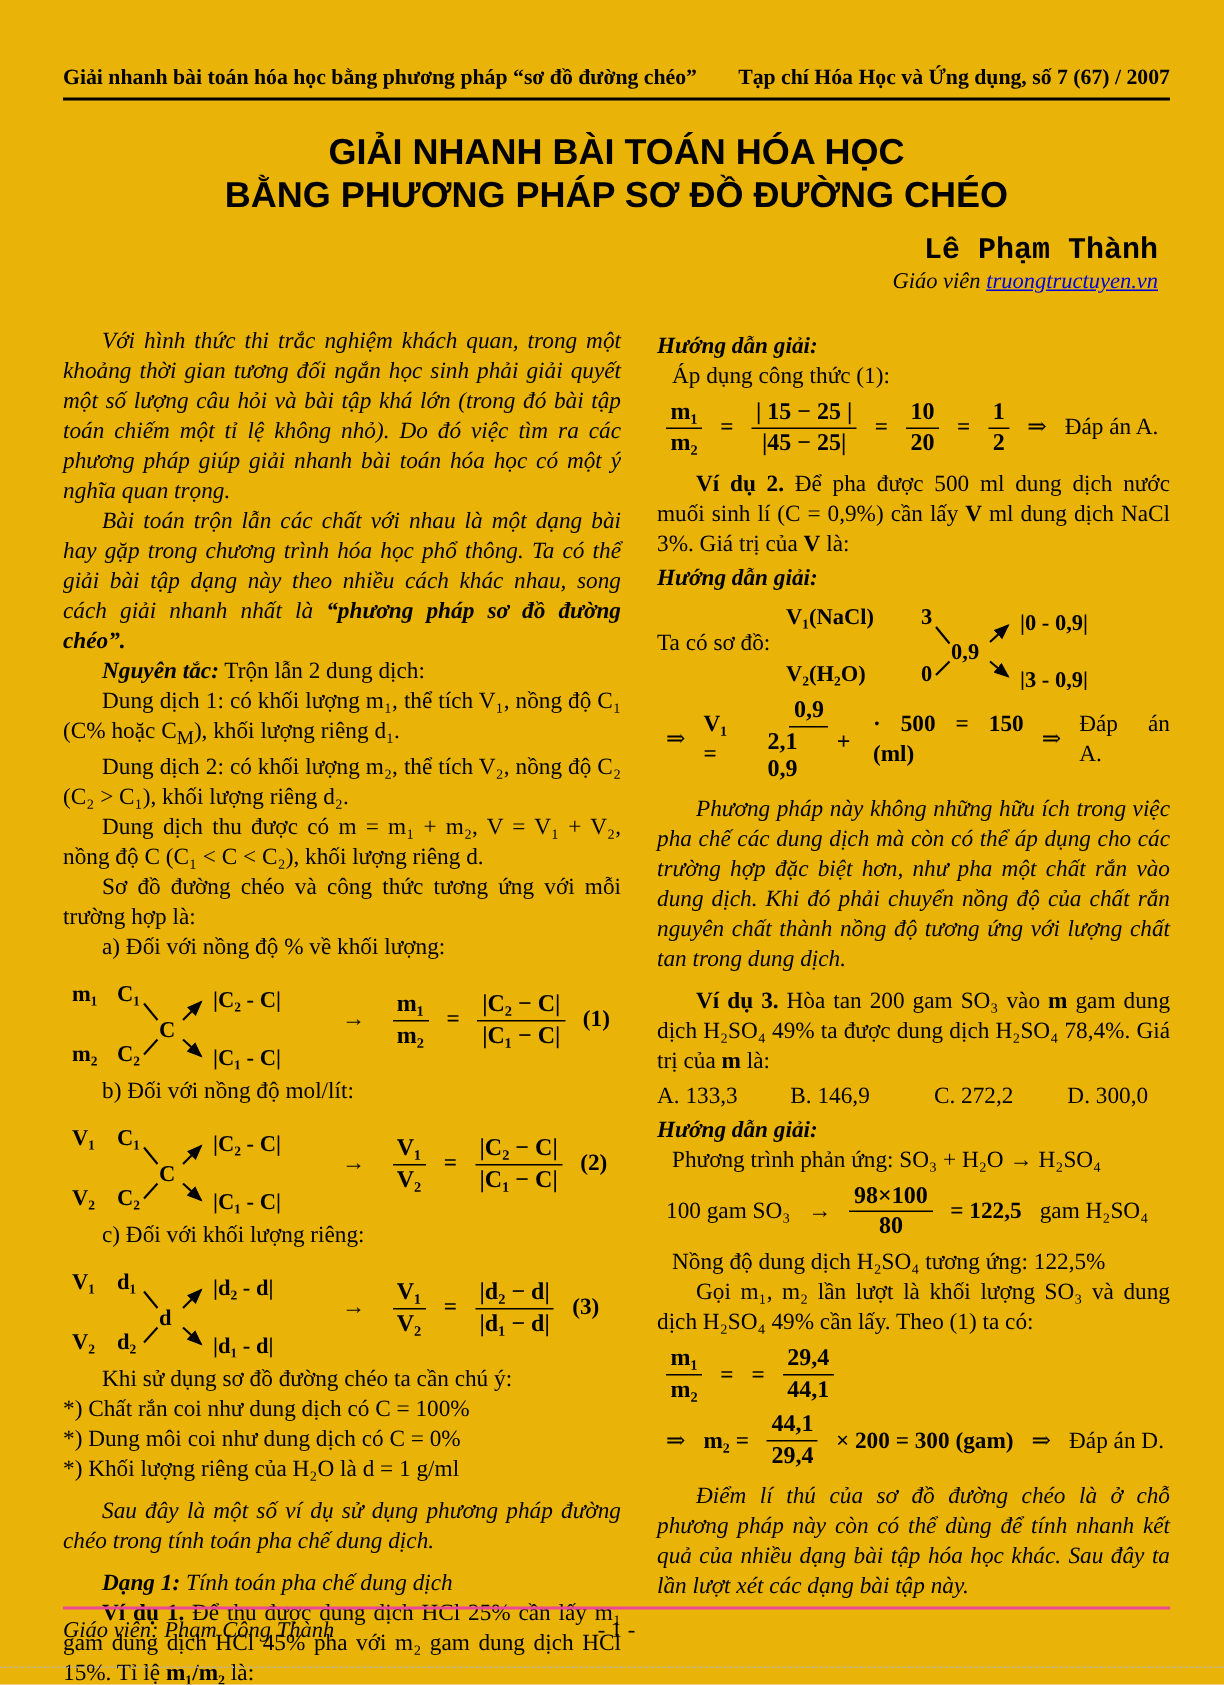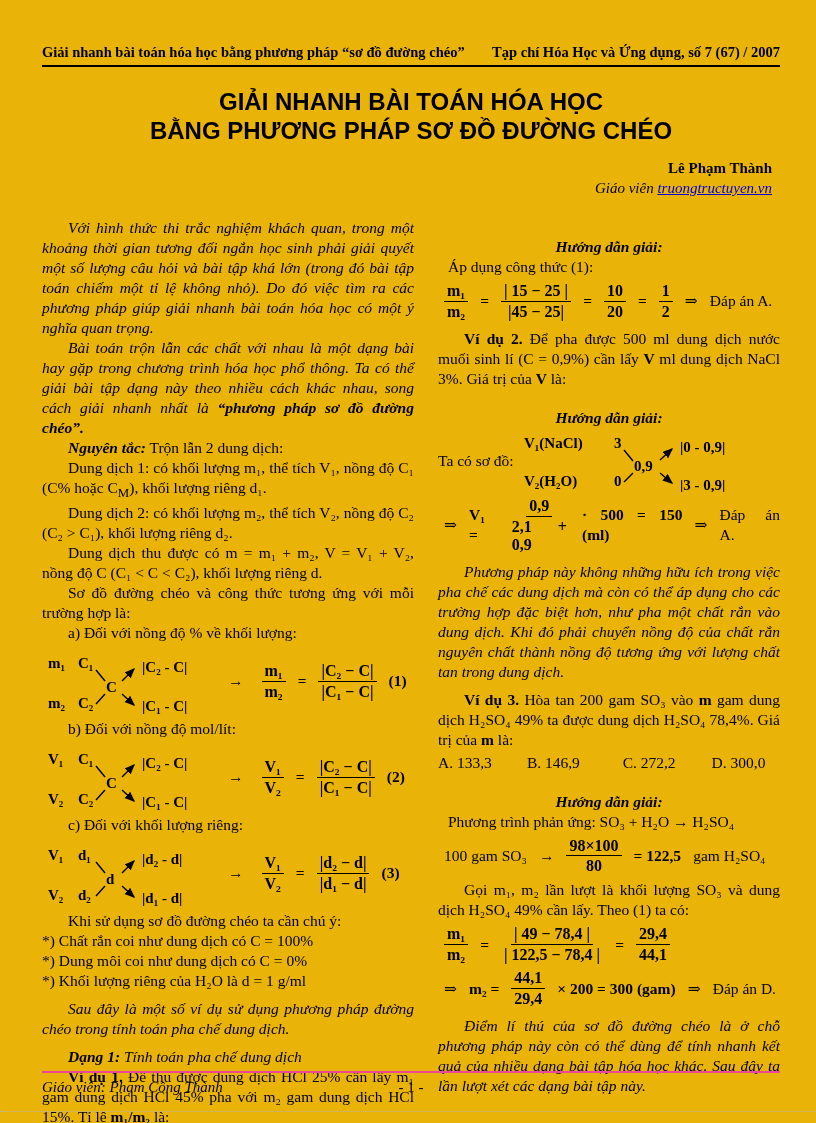--- a/index.html
+++ b/index.html
@@ -20,36 +20,36 @@
 
   
   .doc-title{
     text-align:center;margin-top:20px;
     font-family:"Liberation Sans","DejaVu Sans",sans-serif;
     font-weight:bold;font-size:24px;line-height:29px;
   }
 
   
   .author{ text-align:right;margin-top:13px;margin-right:8px;line-height:20px;}
-  .author .name{font-weight:bold;font-size:15px;}
+  .author .name{font-weight:bold;font-size:20px;font-family:Liberation Mono, monospace;}
   .author .role{font-style:italic;font-size:15px;}
   .author a{color:#0000dd;font-style:italic;}
 
   
   .cols{display:flex;gap:24px;margin-top:20px;}
   .col{font-size:15.5px;line-height:20px;text-align:justify;}
   .col.left{width:372px;flex:none;}
   .col.right{flex:1;}
 
   p{margin:0;text-indent:26px;}
   p.noindent{text-indent:0;}
   .it{font-style:italic;}
   .bd{font-weight:bold;}
   .bi{font-weight:bold;font-style:italic;}
-  .guide{text-align:center;text-indent:0;font-weight:bold;font-style:italic;margin-top:19px;}
+  .guide{text-indent:0;font-weight:bold;font-style:italic;margin-top:3px;}
   .note-line{text-indent:14px;}
   .sp-above{margin-top:8px;}
   .sp-above-sm{margin-top:4px;}
 
   
   .answers{display:grid;grid-template-columns:26% 28% 26% 20%;
     text-align:left;margin-top:3px;}
 
   
   .formula-row{display:flex;align-items:center;gap:12px;margin:5px 0 5px 6px;
@@ -297,32 +297,29 @@
         <div class="formula-row">
           <span>100 gam SO₃</span>
           <span>→</span>
           <span class="frac">
               <span class="fnum">98×100</span>
               <span class="fden">80</span>
             </span>
           <span class="bd">= 122,5</span>
           <span>gam H₂SO₄</span>
         </div>
+        <p class="noindent" style="text-indent:10px;">Nồng độ dung dịch H₂SO₄ tương ứng: 122,5%</p>
         <p>Gọi m₁, m₂ lần lượt là khối lượng SO₃ và dung dịch H₂SO₄ 49% cần lấy. Theo (1) ta có:</p>
 
         <div class="formula-row">
           <span class="frac">
               <span class="fnum">m₁</span>
               <span class="fden">m₂</span>
             </span>
           <span class="bd">=</span>
-          <span class="frac">
-              <span class="fnum">| 49 − 78,4 |</span>
-              <span class="fden">| 122,5 − 78,4 |</span>
-            </span>
           <span class="bd">=</span>
           <span class="frac">
               <span class="fnum">29,4</span>
               <span class="fden">44,1</span>
             </span>
         </div>
 
         <div class="formula-row">
           <span>⇒</span>
           <span class="bd">m₂ =</span>

